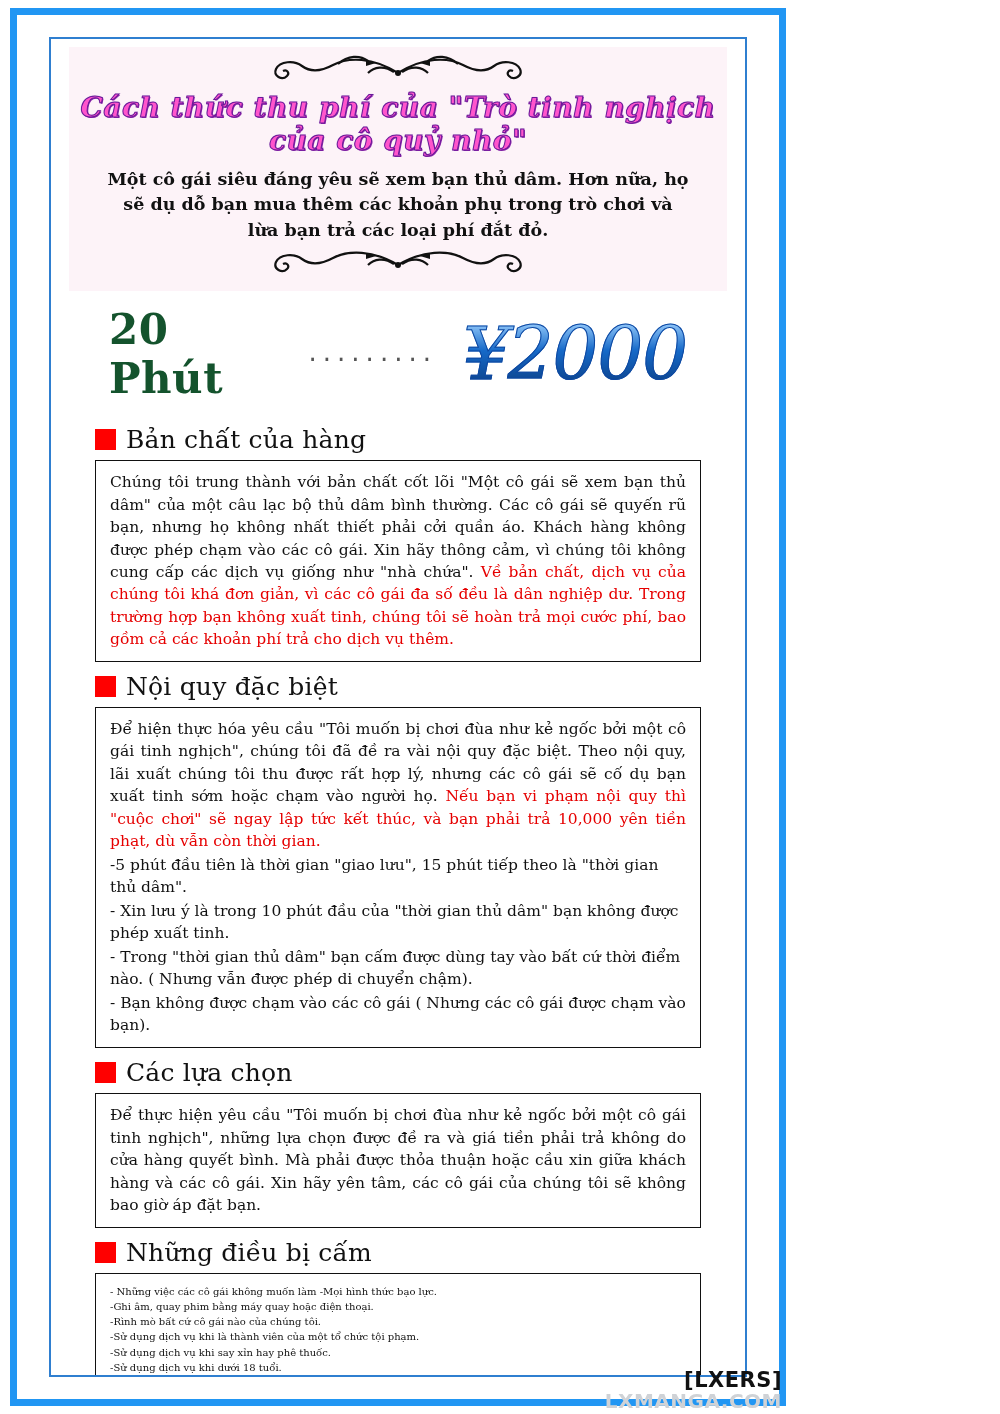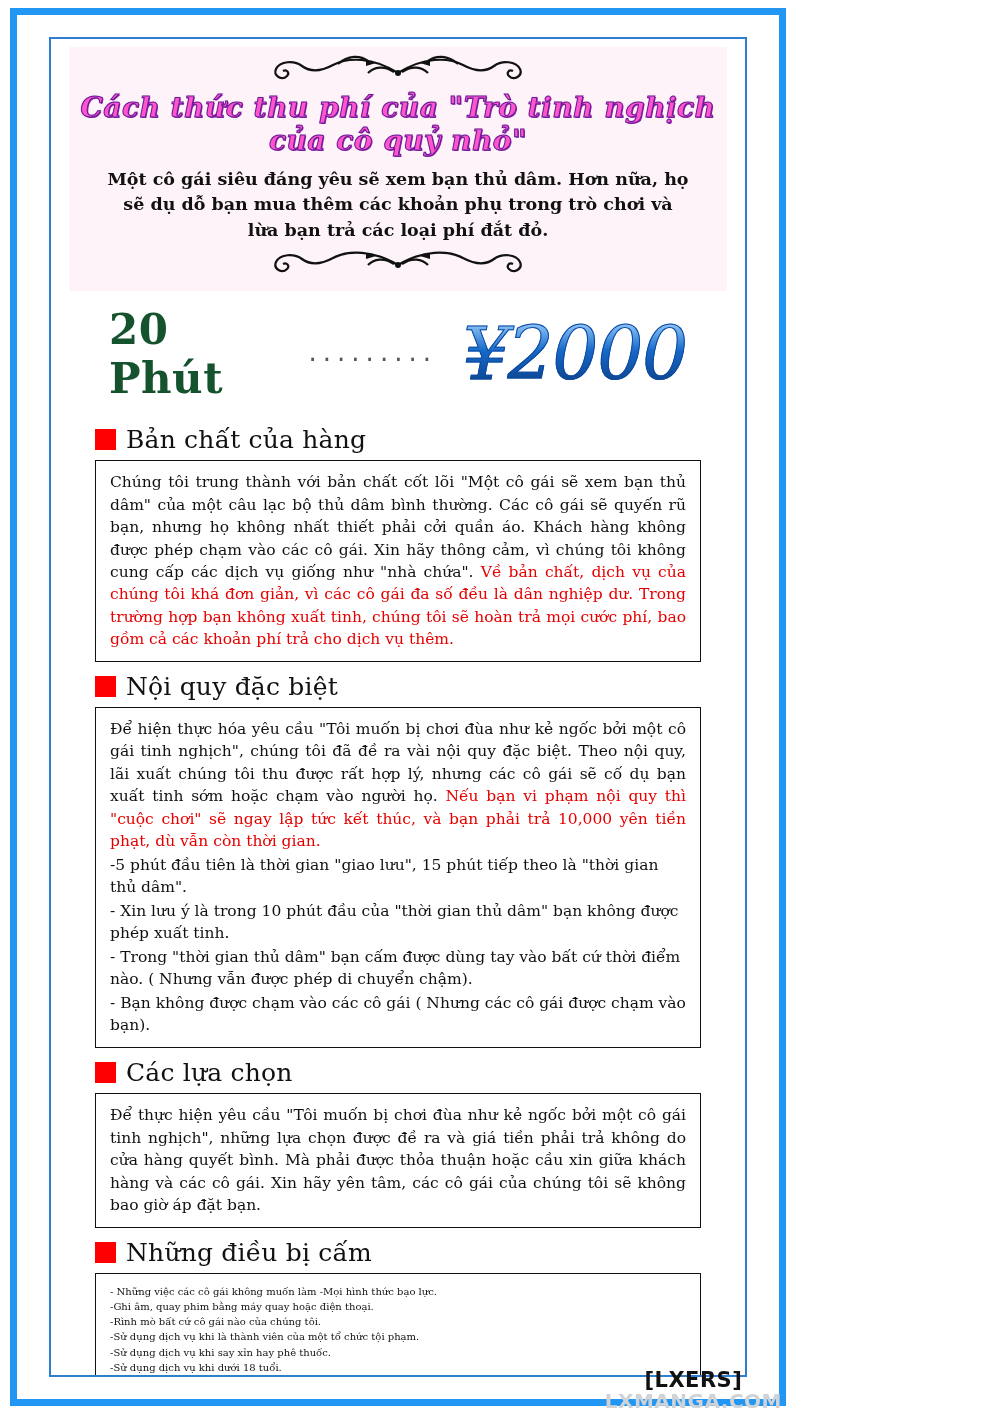--- a/index.html
+++ b/index.html
@@ -173,21 +173,21 @@
   .box.small p {
     font-size: 10px;
     line-height: 1.42;
   }
 
   
   .footer {
     position: absolute;
     right: 14px;
     bottom: 2px;
-    text-align: center;
+    text-align: right;
     line-height: 1.05;
   }
   .footer .lxers {
     font-family: "DejaVu Sans", sans-serif;
     font-weight: bold;
     font-size: 21px;
     color: #111;
     letter-spacing: 0.5px;
   }
   .footer .site {

